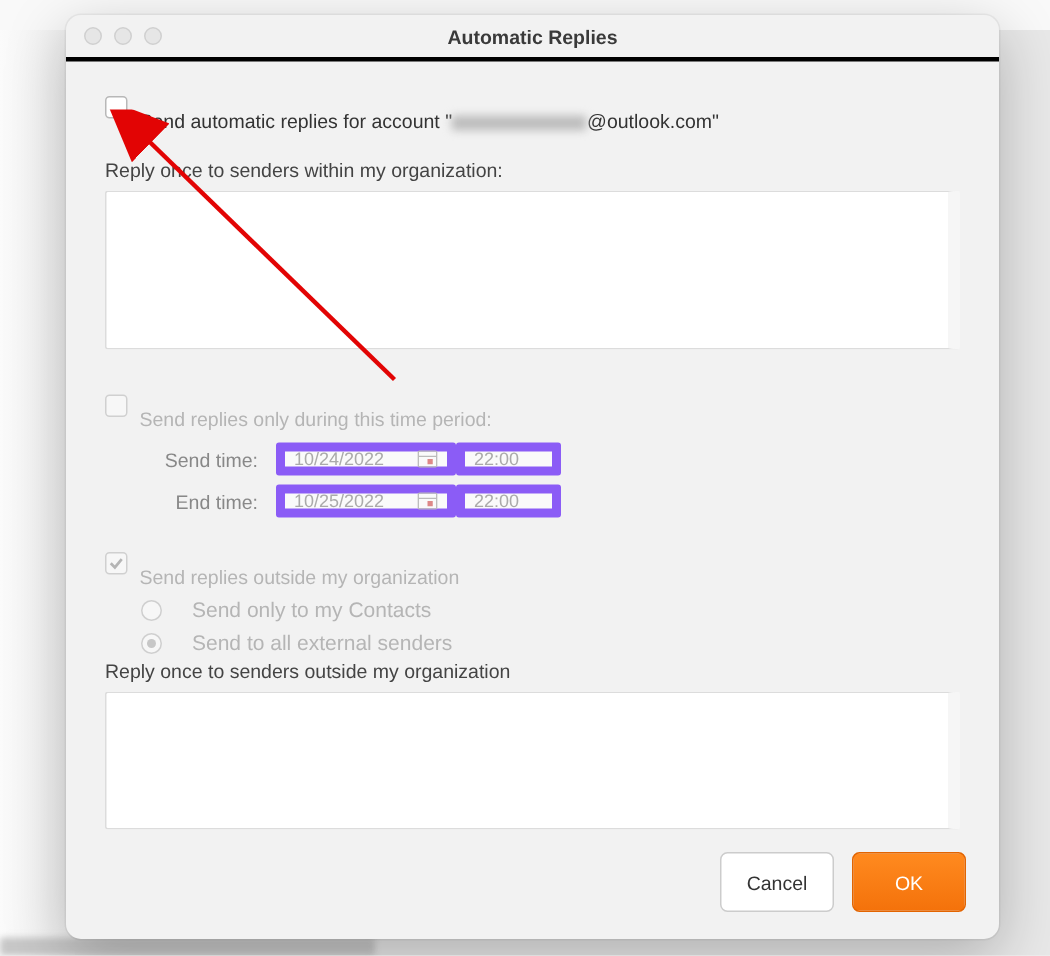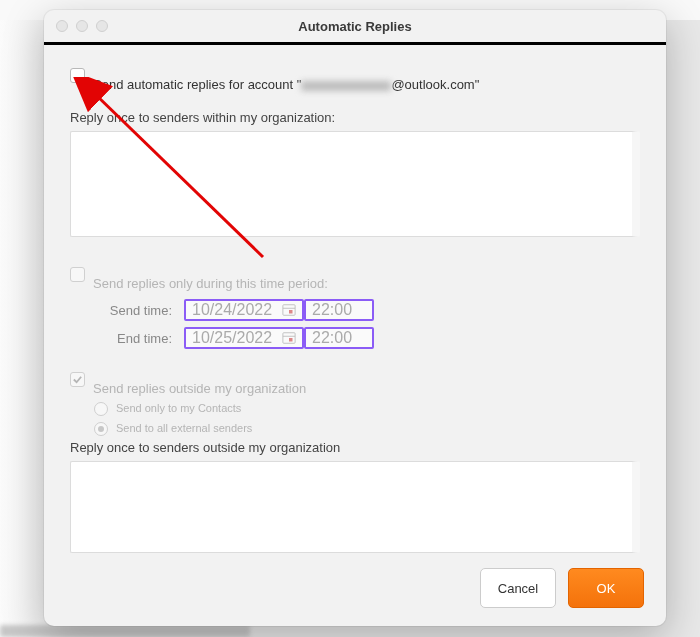--- a/index.html
+++ b/index.html
@@ -95,38 +95,38 @@
   .disabled-txt { color:#b5b5b5; }
   .timegrid {
     margin-top:8px; margin-left:24px;
     display:grid;
     grid-template-columns: 90px 120px 70px;
     row-gap:6px; align-items:center;
     color:#999;
   }
   .tlabel { text-align:right; padding-right:12px; font-size:13px; color:#888; }
   .datebox, .timebox {
-    height:22px; border:2px solid #8b5cf6; background:#fafafa;
-    font-size:16px; color:#aaa;
+    height:22px; border:6px solid #8b5cf6; background:#fafafa;
+    font-size:12px; color:#aaa;
     display:flex; align-items:center; padding:0 6px;
     border-radius:2px;
     position:relative;
   }
   .datebox .cal {
     margin-left:auto;
     width:14px; height:14px;
   }
   .outsideblock { margin-top:14px; }
   .radiocol {
     margin-top:6px; margin-left:24px;
     display:flex; flex-direction:column; gap:6px;
   }
   .radio {
-    display:flex; align-items:flex-start; gap:8px;
-    color:#b5b5b5; font-size:11px;
+    display:flex; align-items:flex-end; gap:20px;
+    color:#b5b5b5; font-size:14px;
   }
   .rdot {
     width:14px; height:14px; border:1px solid #cfcfcf;
     border-radius:50%; background:#f7f7f7;
     display:flex; align-items:center; justify-content:center;
     flex-shrink:0;
   }
   .rdot.inner::after {
     content:""; width:6px; height:6px; border-radius:50%; background:#c7c7c7;
   }

